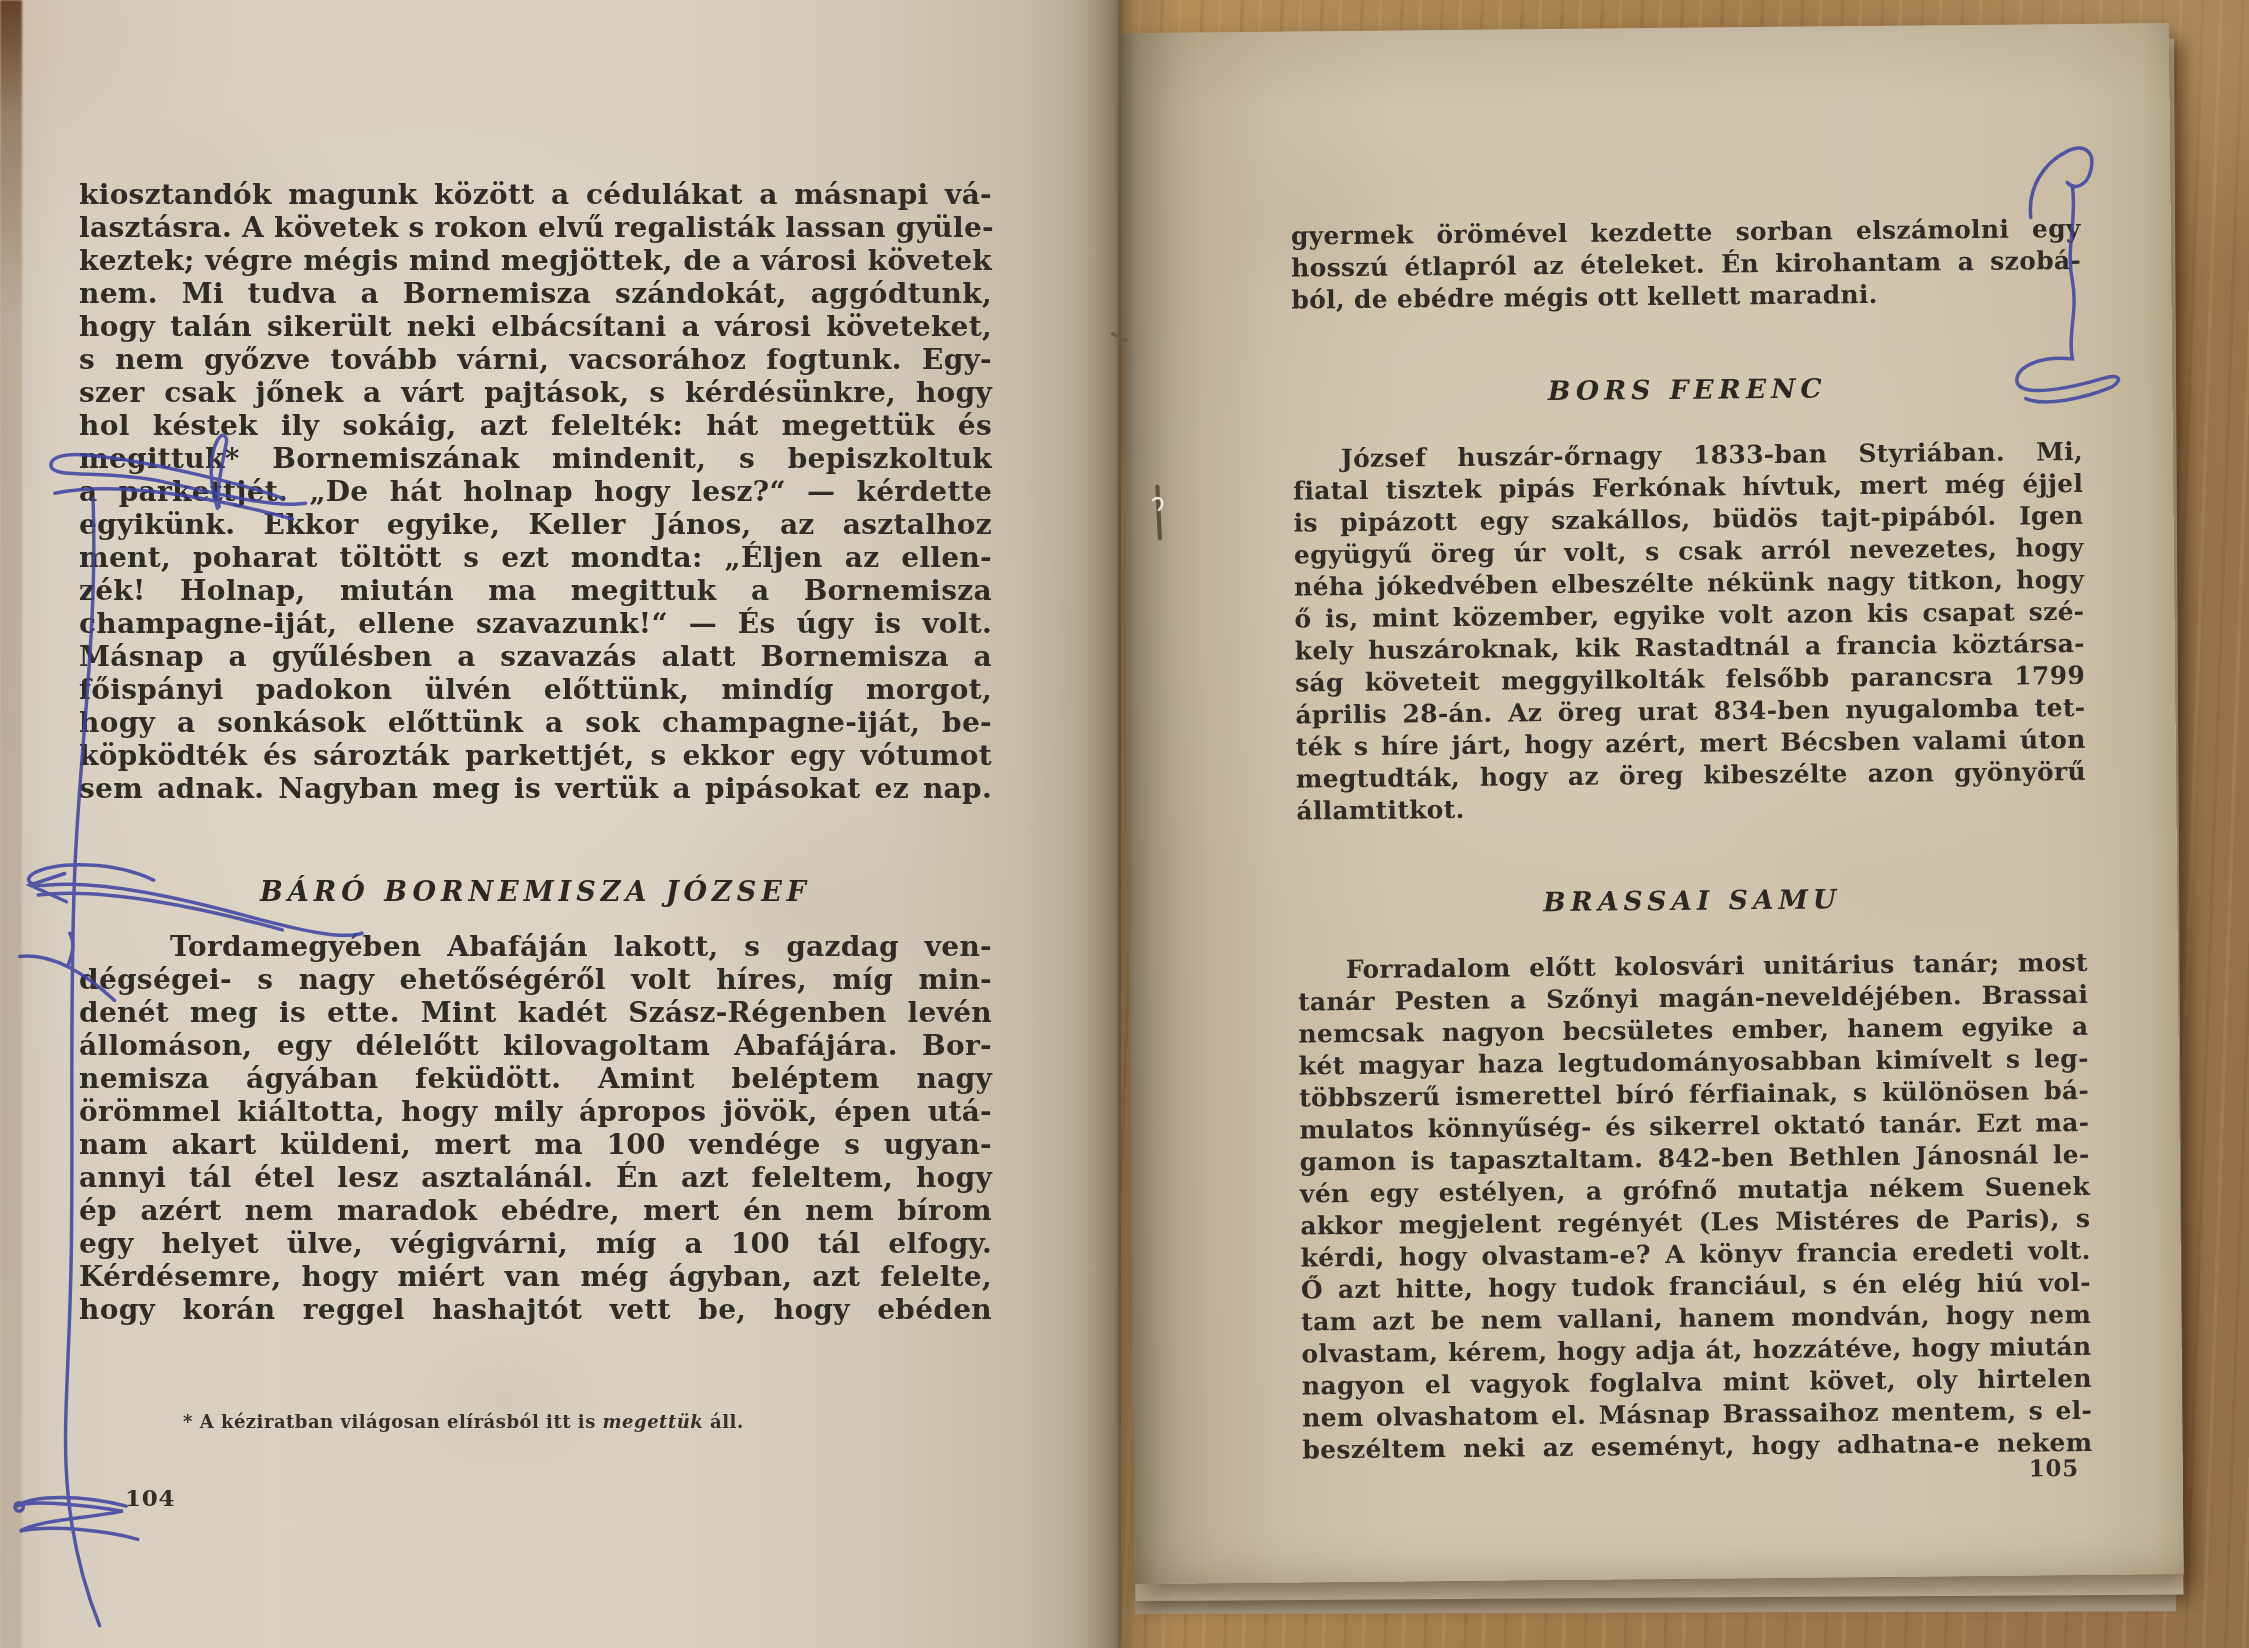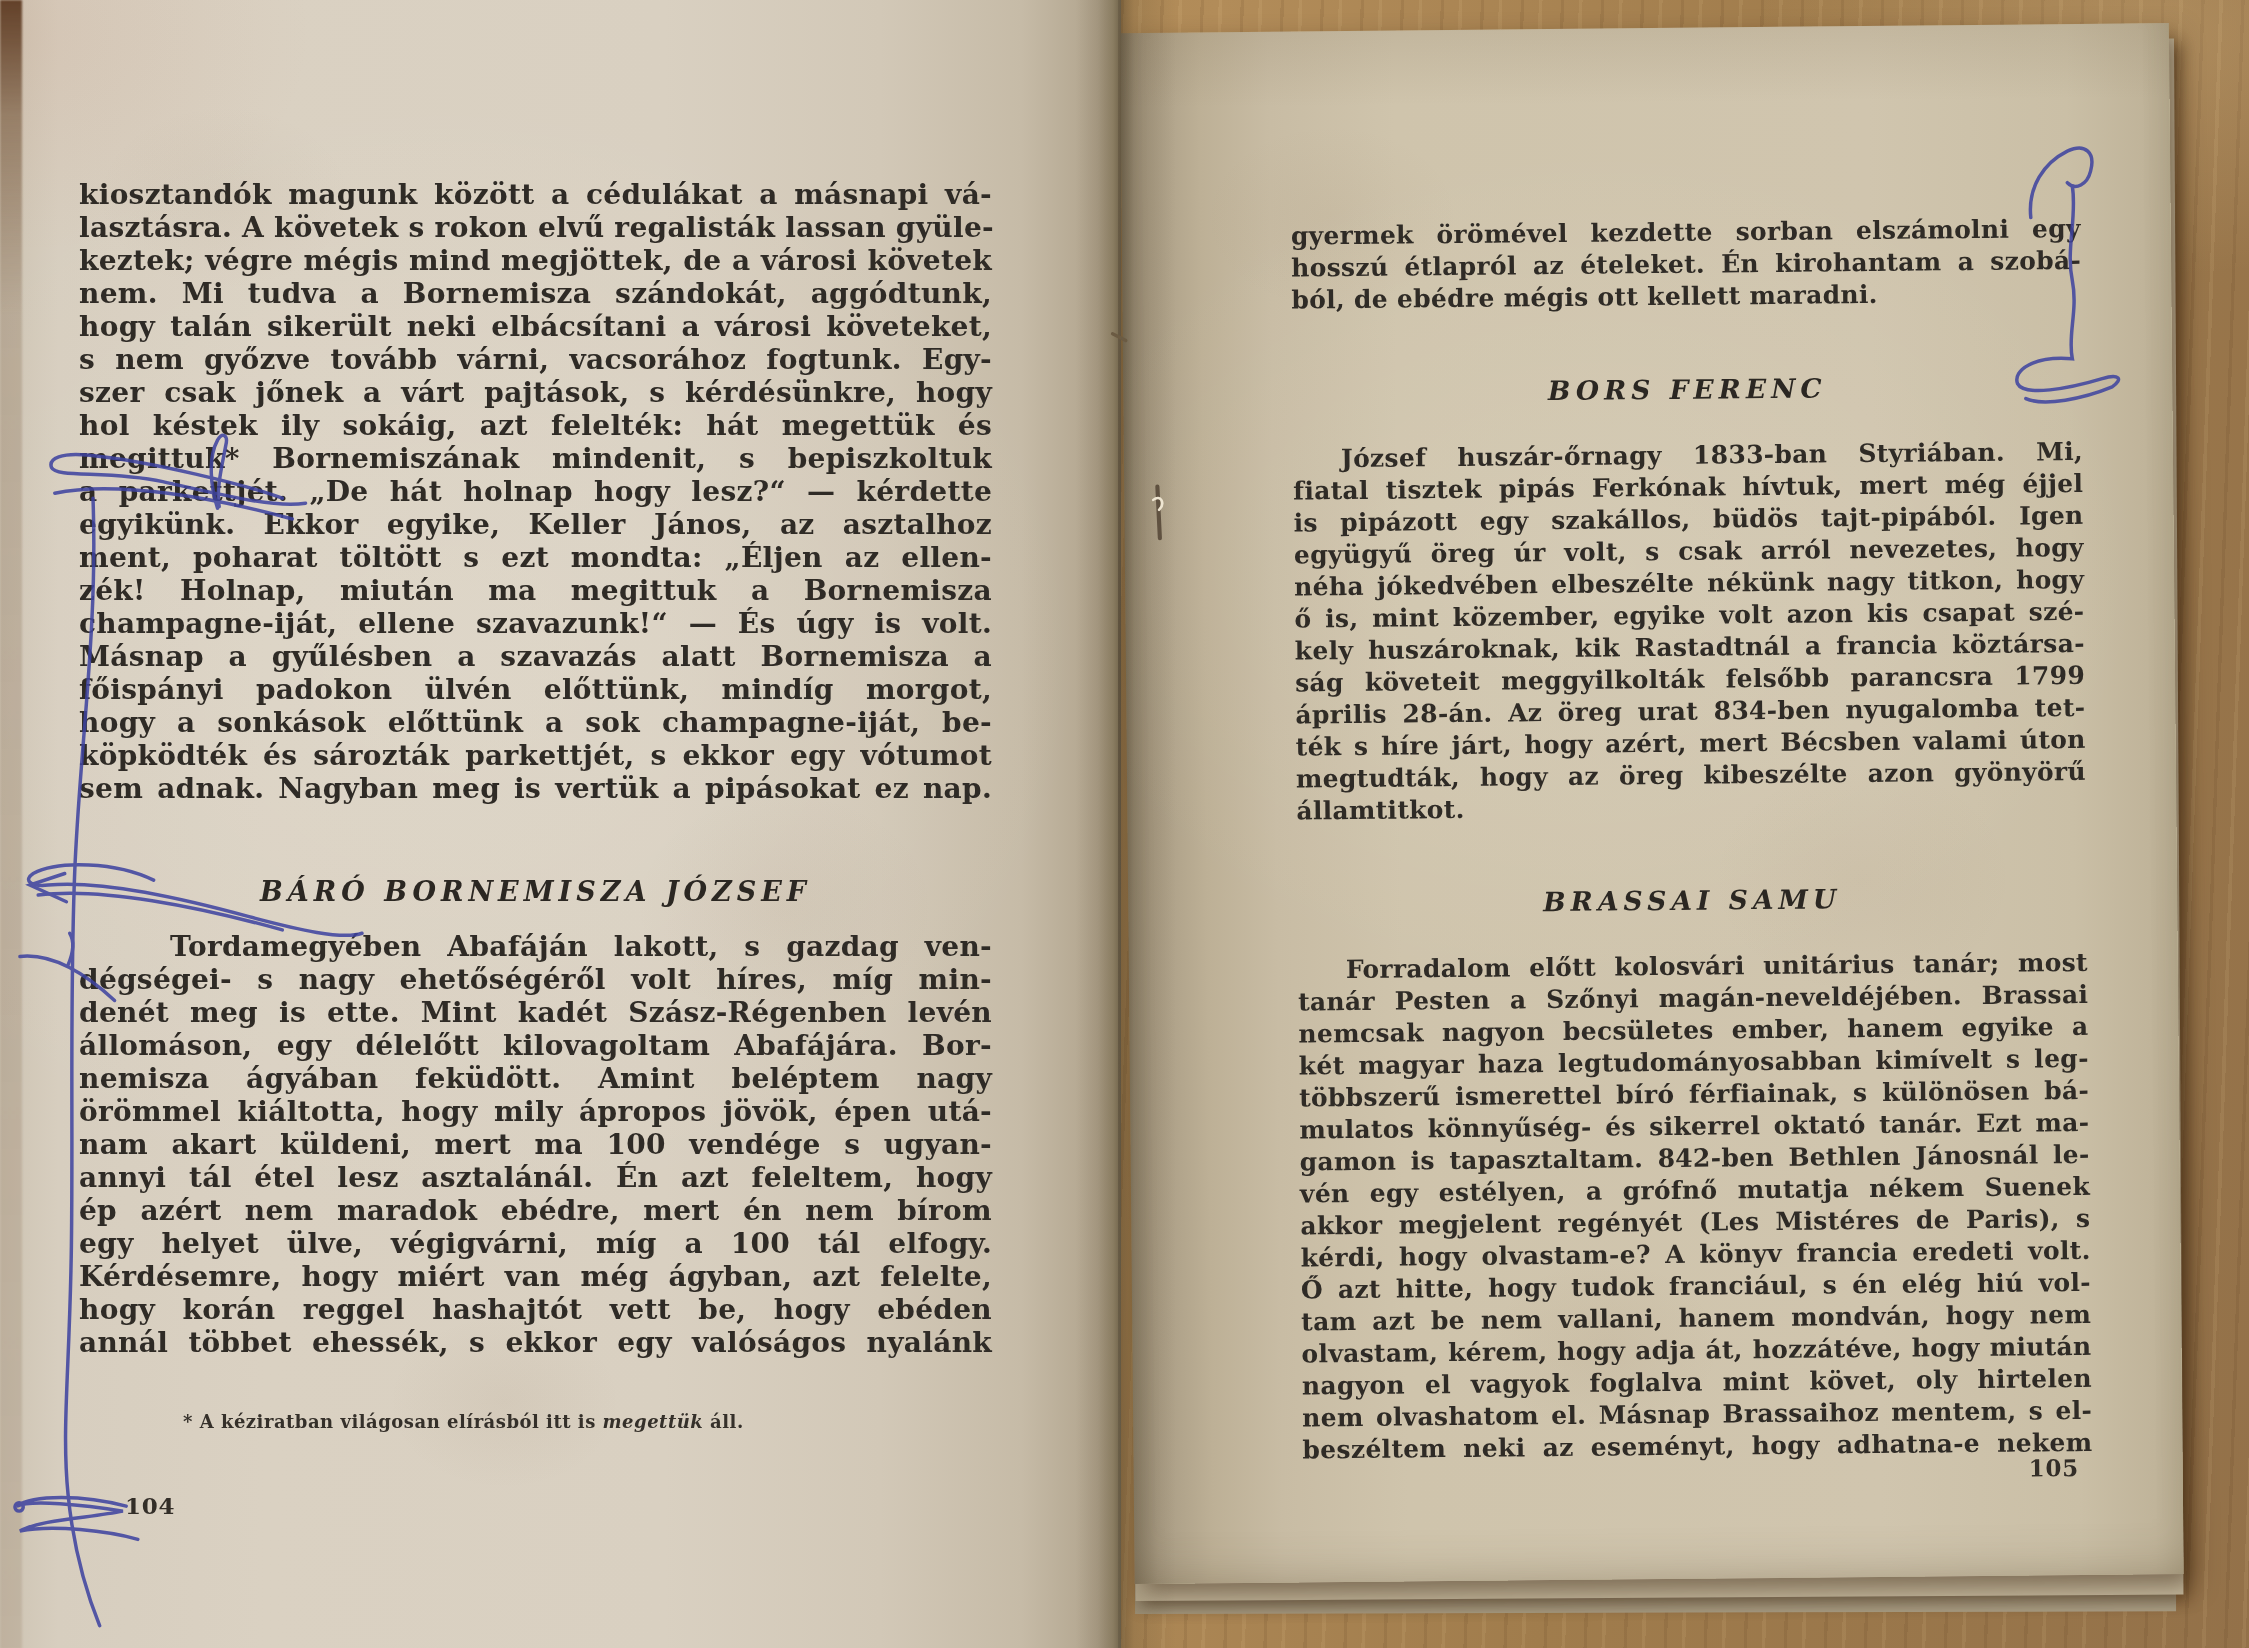--- a/index.html
+++ b/index.html
@@ -49,21 +49,21 @@
   .lp-col .para.indent .tline:first-child{text-indent:91px;}
   .rp-col .para.indent .tline:first-child{text-indent:48px;}
   .heading{font-style:italic; font-weight:bold; text-align:center; letter-spacing:5px; color:#2b2722;}
   .lp-col .heading{font-size:27px; line-height:37px; height:37px; margin:68px 0 20px;}
   .rp-col .heading{font-size:26.6px; line-height:37px; height:37px; margin:58px 0 32px;}
   .rp-col .heading:last-of-type{margin:30px 0 34px;}
   .footnote{position:absolute; left:183px; top:1411px; font-size:18px; font-weight:bold;
     color:#35302a; letter-spacing:0.5px;}
   .footnote em{font-style:italic;}
   .pagenum{position:absolute; font-size:23px; font-weight:bold; color:#332e28; letter-spacing:0.8px;}
-  .pn-left{left:125px; top:1484px;margin-top:8px;}
+  .pn-left{left:125px; top:1484px;}
   .pn-right{left:895px; top:1430px;}
   
   .mottle{position:absolute; inset:0; pointer-events:none;
     background:
       radial-gradient(183px 133px at 20% 12%, rgba(120,90,60,0.05), rgba(0,0,0,0) 70%),
       radial-gradient(216px 166px at 70% 55%, rgba(120,90,60,0.05), rgba(0,0,0,0) 70%),
       radial-gradient(166px 125px at 45% 85%, rgba(120,90,60,0.06), rgba(0,0,0,0) 70%);}
   .ink-overlay{position:absolute; left:0; top:0; z-index:8; pointer-events:none;}
   .gutter-shade{position:absolute; left:1076px; top:0; width:100px; height:1649px; z-index:5;
     background:linear-gradient(90deg, rgba(80,65,40,0) 0, rgba(80,65,40,0.25) 37px, rgba(60,48,28,0.4) 45px, rgba(80,65,40,0.18) 58px, rgba(80,65,40,0) 100px);
@@ -155,21 +155,20 @@
           <div class="tline">denét meg is ette. Mint kadét Szász-Régenben levén</div>
           <div class="tline">állomáson, egy délelőtt kilovagoltam Abafájára. Bor-</div>
           <div class="tline">nemisza ágyában feküdött. Amint beléptem nagy</div>
           <div class="tline">örömmel kiáltotta, hogy mily ápropos jövök, épen utá-</div>
           <div class="tline">nam akart küldeni, mert ma 100 vendége s ugyan-</div>
           <div class="tline">annyi tál étel lesz asztalánál. Én azt feleltem, hogy</div>
           <div class="tline">ép azért nem maradok ebédre, mert én nem bírom</div>
           <div class="tline">egy helyet ülve, végigvárni, míg a 100 tál elfogy.</div>
           <div class="tline">Kérdésemre, hogy miért van még ágyban, azt felelte,</div>
           <div class="tline">hogy korán reggel hashajtót vett be, hogy ebéden</div>
-          <div class="tline">annál többet ehessék, s ekkor egy valóságos nyalánk</div>
         </div>
       </div>
     <div class="footnote"><span>* A kéziratban világosan elírásból itt is </span><em>megettük</em><span> áll.</span></div>
     <div class="pagenum pn-left">104</div>
   </div>
 
   <div class="gutter-shade"></div>
 
   <svg class="ink-overlay" width="2250" height="1649" viewBox="0 0 2710 1986">
 

